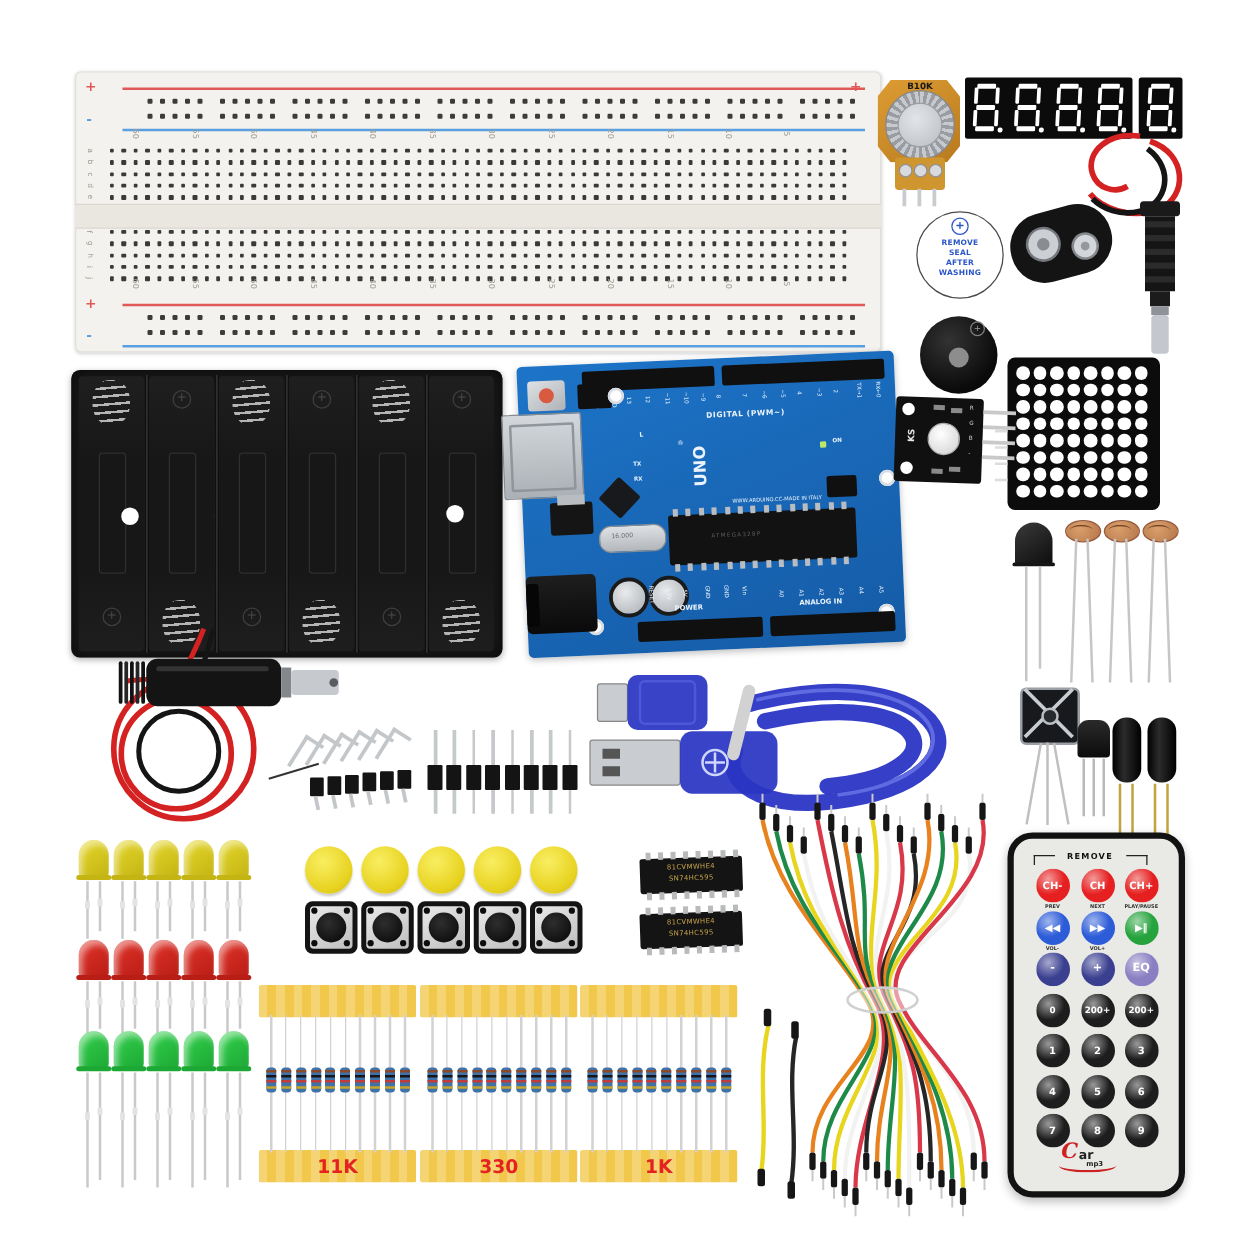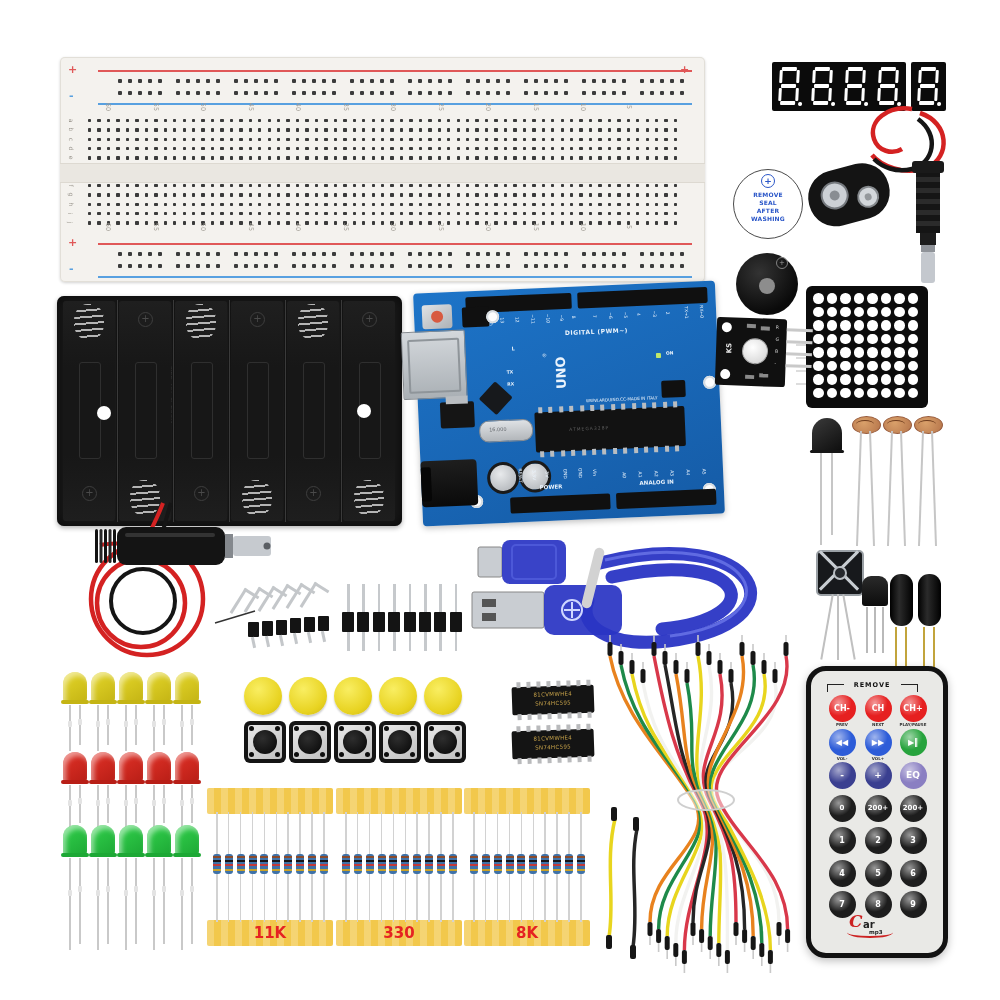--- a/index.html
+++ b/index.html
@@ -960,20 +960,33 @@
       <div class="bb-num" style="position: absolute; left: 424px; top: 46px;">20</div>
       <div class="bb-num" style="position: absolute; left: 424px; top: 166px;">20</div>
       <div class="bb-num" style="position: absolute; left: 471.5px; top: 46px;">15</div>
       <div class="bb-num" style="position: absolute; left: 471.5px; top: 166px;">15</div>
       <div class="bb-num" style="position: absolute; left: 519px; top: 46px;">10</div>
       <div class="bb-num" style="position: absolute; left: 519px; top: 166px;">10</div>
       <div class="bb-num" style="position: absolute; left: 566.5px; top: 46px;">5</div>
       <div class="bb-num" style="position: absolute; left: 566.5px; top: 166px;">5</div>
     </div>
 
+  <div class="abs" id="pot">
+    <div class="pot-body"></div>
+    <div class="pot-label">B10K</div>
+    <div class="pot-knob"></div>
+    <div class="pot-knob-in"></div>
+    <div class="pot-tab"></div>
+    <div class="pot-hole" style="left:21px;top:79px"></div>
+    <div class="pot-hole" style="left:33px;top:79px"></div>
+    <div class="pot-hole" style="left:45px;top:79px"></div>
+    <div class="pot-leg" style="left:24px"></div>
+    <div class="pot-leg" style="left:36px"></div>
+    <div class="pot-leg" style="left:48px"></div>
+  </div>
 
   <div class="abs segdisp" id="disp4" style="left:772px;top:62px;width:134px;height:49px">
       <div style="position: absolute; left: 4px; top: 3px; width: 26px; height: 42px; transform: skewX(-3deg);">
         <div style="position: absolute; left: 5px; top: 2px; width: 15px; height: 3.5px; background: rgb(255, 255, 255); border-radius: 1px;"></div>
         <div style="position: absolute; left: 19.5px; top: 5px; width: 3.5px; height: 13px; background: rgb(255, 255, 255); border-radius: 1px;"></div>
         <div style="position: absolute; left: 19.5px; top: 23px; width: 3.5px; height: 13px; background: rgb(255, 255, 255); border-radius: 1px;"></div>
         <div style="position: absolute; left: 5px; top: 36px; width: 15px; height: 3.5px; background: rgb(255, 255, 255); border-radius: 1px;"></div>
         <div style="position: absolute; left: 2.5px; top: 23px; width: 3.5px; height: 13px; background: rgb(255, 255, 255); border-radius: 1px;"></div>
         <div style="position: absolute; left: 2.5px; top: 5px; width: 3.5px; height: 13px; background: rgb(255, 255, 255); border-radius: 1px;"></div>
         <div style="position: absolute; left: 5px; top: 19px; width: 15px; height: 3.5px; background: rgb(255, 255, 255); border-radius: 1px;"></div>
@@ -1773,21 +1786,21 @@
         <div style="position: absolute; left: 112.9px; top: 66px; width: 8px; height: 20px; background: rgb(63, 114, 168); border-radius: 3px;">
           <div style="position: absolute; left: 0px; top: 2px; width: 8px; height: 2.4px; background: rgb(138, 74, 42);"></div>
           <div style="position: absolute; left: 0px; top: 6px; width: 8px; height: 2.4px; background: rgb(21, 21, 26);"></div>
           <div style="position: absolute; left: 0px; top: 10px; width: 8px; height: 2.4px; background: rgb(194, 58, 58);"></div>
           <div style="position: absolute; left: 0px; top: 15px; width: 8px; height: 2.4px; background: rgb(201, 162, 39);"></div>
         </div>
       </div>
       <div style="position: absolute; left: 464px; top: 788px; width: 126px; height: 158px;">
         <div class="tape" style="position: absolute; top: 0px;"></div>
         <div class="tape" style="position: absolute; top: 132px;"></div>
-        <div class="tape-label" style="position: absolute;">8K</div>
+        <div class="tape-label" style="position: absolute;">1K</div>
         <div style="position: absolute; left: 9px; top: 24px; width: 1.6px; height: 110px; background: rgb(210, 210, 210);"></div>
         <div style="position: absolute; left: 5.8px; top: 66px; width: 8px; height: 20px; background: rgb(63, 114, 168); border-radius: 3px;">
           <div style="position: absolute; left: 0px; top: 2px; width: 8px; height: 2.4px; background: rgb(138, 74, 42);"></div>
           <div style="position: absolute; left: 0px; top: 6px; width: 8px; height: 2.4px; background: rgb(21, 21, 26);"></div>
           <div style="position: absolute; left: 0px; top: 10px; width: 8px; height: 2.4px; background: rgb(194, 58, 58);"></div>
           <div style="position: absolute; left: 0px; top: 15px; width: 8px; height: 2.4px; background: rgb(201, 162, 39);"></div>
         </div>
         <div style="position: absolute; left: 20.9px; top: 24px; width: 1.6px; height: 110px; background: rgb(210, 210, 210);"></div>
         <div style="position: absolute; left: 17.7px; top: 66px; width: 8px; height: 20px; background: rgb(63, 114, 168); border-radius: 3px;">
           <div style="position: absolute; left: 0px; top: 2px; width: 8px; height: 2.4px; background: rgb(138, 74, 42);"></div>

